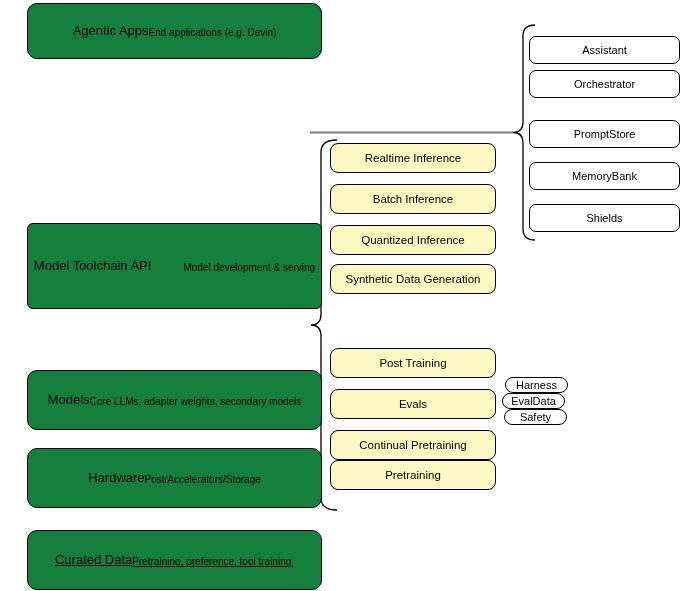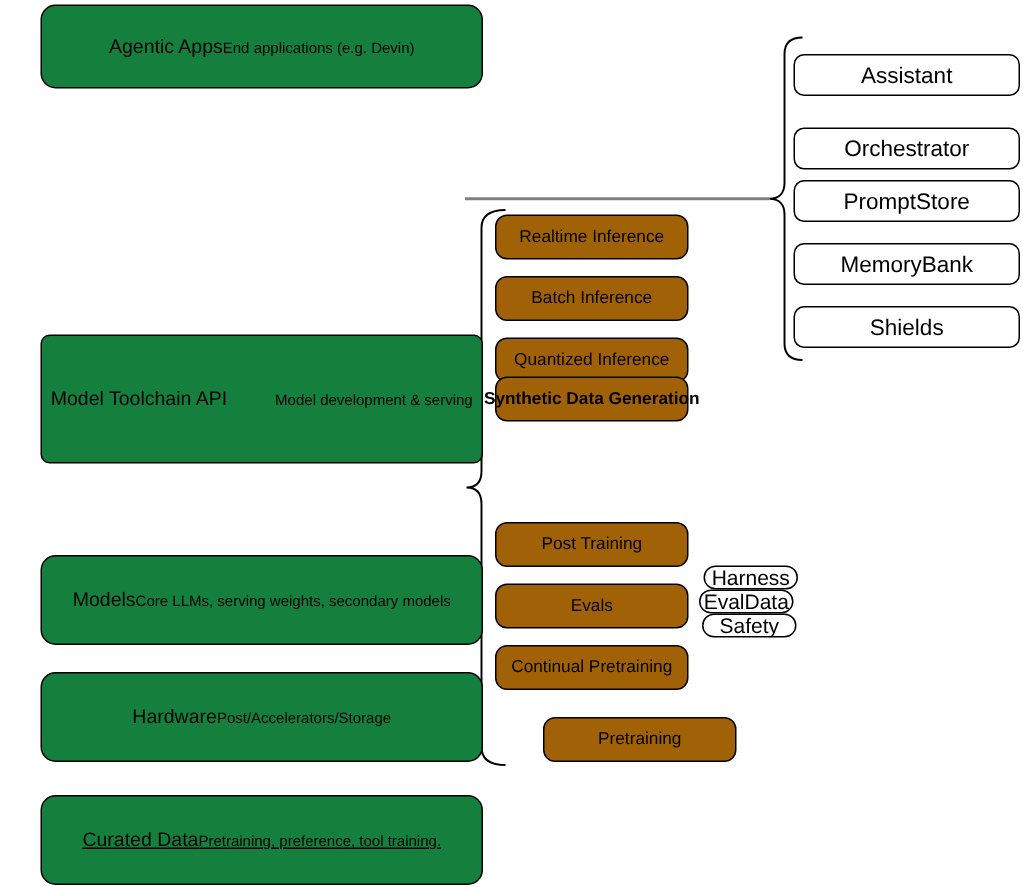--- a/index.html
+++ b/index.html
@@ -55,82 +55,83 @@
   #box-system-api     { top: 85px;  height: 118px; border-radius: 18px; }
   #box-toolchain-api  { top: 223px; height: 86px; border-radius: 6px; gap: 32px; }
   #box-models         { top: 370px; height: 60px;  border-radius: 10px; }
   #box-hardware       { top: 448px; height: 60px;  border-radius: 10px; }
   #box-curated-data   { top: 530px; height: 60px;  border-radius: 10px; text-decoration: underline; }
 
   
   .midbox {
     position: absolute;
     left: 330px;
-    width: 129px;
+    width: 166px;
     height: 30px;
     box-sizing: border-box;
     border: 1.3px solid #000;
     border-radius: 8px;
-    background: #a16207;
+    background: #fef9c3;
     display: flex;
     align-items: center;
     justify-content: center;
     font-size: 11.5px;
     white-space: nowrap;
     z-index: 2;
   }
   #mid-0 { top: 143px; }
   #mid-1 { top: 184px; }
   #mid-2 { top: 225px; }
-  #mid-3 { top: 251px; font-weight: bold; }
+  #mid-3 { top: 264px; }
   #mid-4 { top: 307px; }
   #mid-5 { top: 348px; }
   #mid-6 { top: 389px; }
   #mid-7 { top: 430px; }
-  #mid-8 { top: 478px; margin-left: 32px; }
+  #mid-8 { top: 460px; }
 
   
   .rightbox {
     position: absolute;
     left: 529px;
     width: 151px;
     height: 28px;
     box-sizing: border-box;
     border: 1.3px solid #000;
     border-radius: 7px;
     background: #fff;
     display: flex;
     align-items: center;
     justify-content: center;
-    font-size: 15px;
+    font-size: 11px;
     white-space: nowrap;
     z-index: 2;
   }
   #right-0 { top: 36px; }
-  #right-1 { top: 85px; }
+  #right-1 { top: 70px; }
   #right-2 { top: 120px; }
   #right-3 { top: 162px; }
   #right-4 { top: 204px; }
 
   
   .pill {
     position: absolute;
     height: 16px;
     width: 63px;
     box-sizing: border-box;
     border: 1.5px solid #000;
     border-radius: 8px;
     background: #fff;
     display: flex;
     align-items: center;
     justify-content: center;
-    font-size: 14px;
+    font-size: 11px;
     line-height: 13px;
     white-space: nowrap;
     z-index: 3;
+    margin-left: 36px;
   }
   #pill-harness  { left: 469px; top: 377px; }
   #pill-evaldata { left: 466px; top: 393px; }
   #pill-safety   { left: 468px; top: 409px; }
 </style>
 </head>
 <body>
 
 <div id="diagram">
 
@@ -143,21 +144,21 @@
   <div class="bigbox" id="box-agentic-apps">
     <div class="title">Agentic Apps</div>
     <div class="subtitle">End applications (e.g. Devin)</div>
   </div>
   <div class="bigbox" id="box-toolchain-api">
     <div class="title">Model Toolchain API</div>
     <div class="subtitle">Model development &amp; serving</div>
   </div>
   <div class="bigbox" id="box-models">
     <div class="title">Models</div>
-    <div class="subtitle">Core LLMs, serving weights, secondary models</div>
+    <div class="subtitle">Core LLMs, adapter weights, secondary models</div>
   </div>
   <div class="bigbox" id="box-hardware">
     <div class="title">Hardware</div>
     <div class="subtitle">Post/Accelerators/Storage</div>
   </div>
   <div class="bigbox" id="box-curated-data">
     <div class="title">Curated Data</div>
     <div class="subtitle">Pretraining, preference, tool training.</div>
   </div>
 

